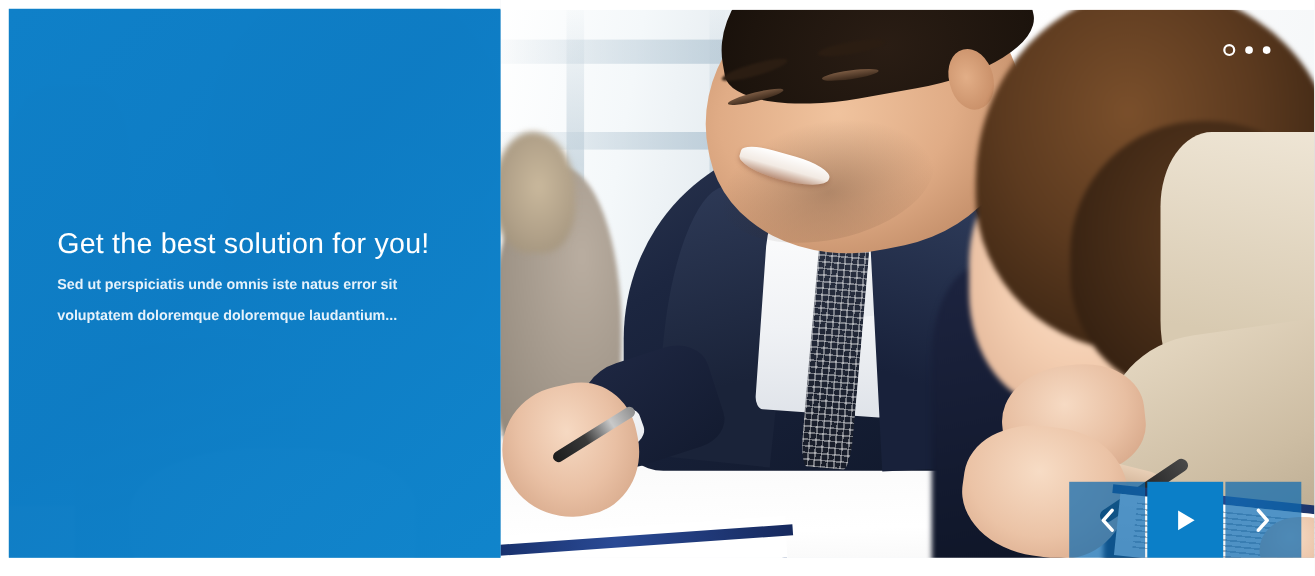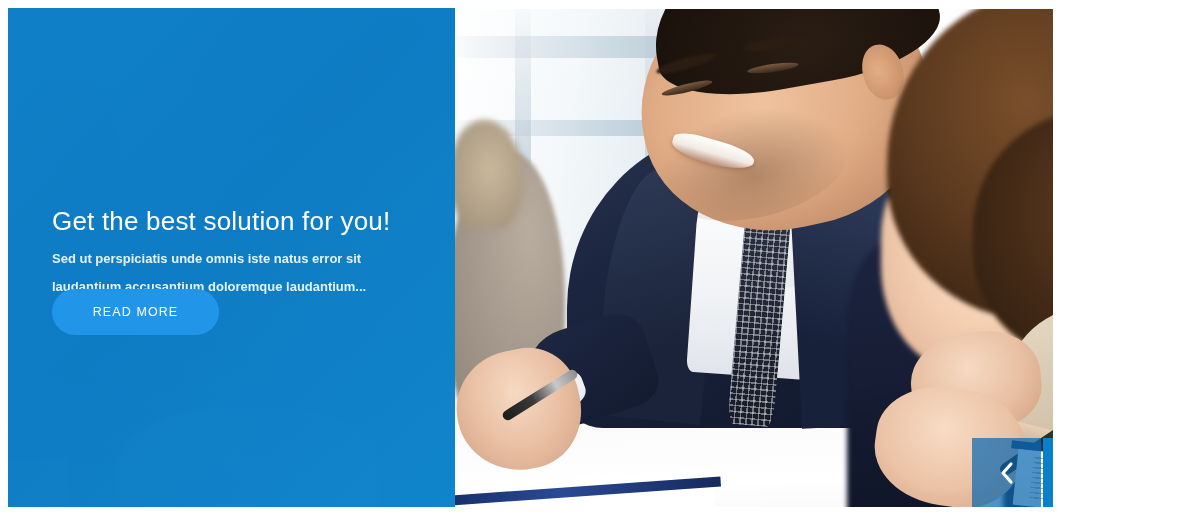--- a/index.html
+++ b/index.html
@@ -1,18 +1,18 @@
 <!DOCTYPE html>
 <html><head>
 <meta charset="utf-8">
 <style>
   html,body{margin:0;padding:0;background:#ffffff;}
   body{width:1195px;height:524px;overflow:hidden;font-family:"Liberation Sans",sans-serif;}
 
-  #stage{position:relative;width:1053px;height:524px;background:#ffffff;overflow:hidden;}
+  #stage{position:relative;width:1195px;height:524px;background:#ffffff;overflow:hidden;}
 
   
   #photo-panel{
     position:absolute;left:455px;top:0px;width:740px;height:507px;
     overflow:hidden;background:#e9eef2;
   }
   
   #photo-top-strip{
     position:absolute;left:0;top:0;width:740px;height:9px;background:#ffffff;z-index:40;
   }
@@ -430,23 +430,22 @@
       <div class="g-hands"></div>
       <div class="g-head"></div>
       <div class="g-hair"></div>
       <div class="g-hair-2"></div>
     </div>
     <div class="blue-wash"></div>
 
     <div class="bp-content">
       <h1 id="hero-title">Get the best solution for you!</h1>
 
-      <p id="hero-sub"><span>Sed ut perspiciatis unde omnis iste natus error sit</span><br><span>laudantium accusantium doloremque laudantium...</span></p>
-
-      <button id="read-more-btn">READ MORE</button>
+      <p id="hero-sub"><span>Sed ut perspiciatis unde omnis iste natus error sit</span><br><span>voluptatem doloremque doloremque laudantium...</span></p>
+
     </div>
   </div>
 
   <div id="pager-dots">
     <span class="dot active"></span>
     <span class="dot"></span>
     <span class="dot"></span>
   </div>
 
   <div id="slider-nav">

